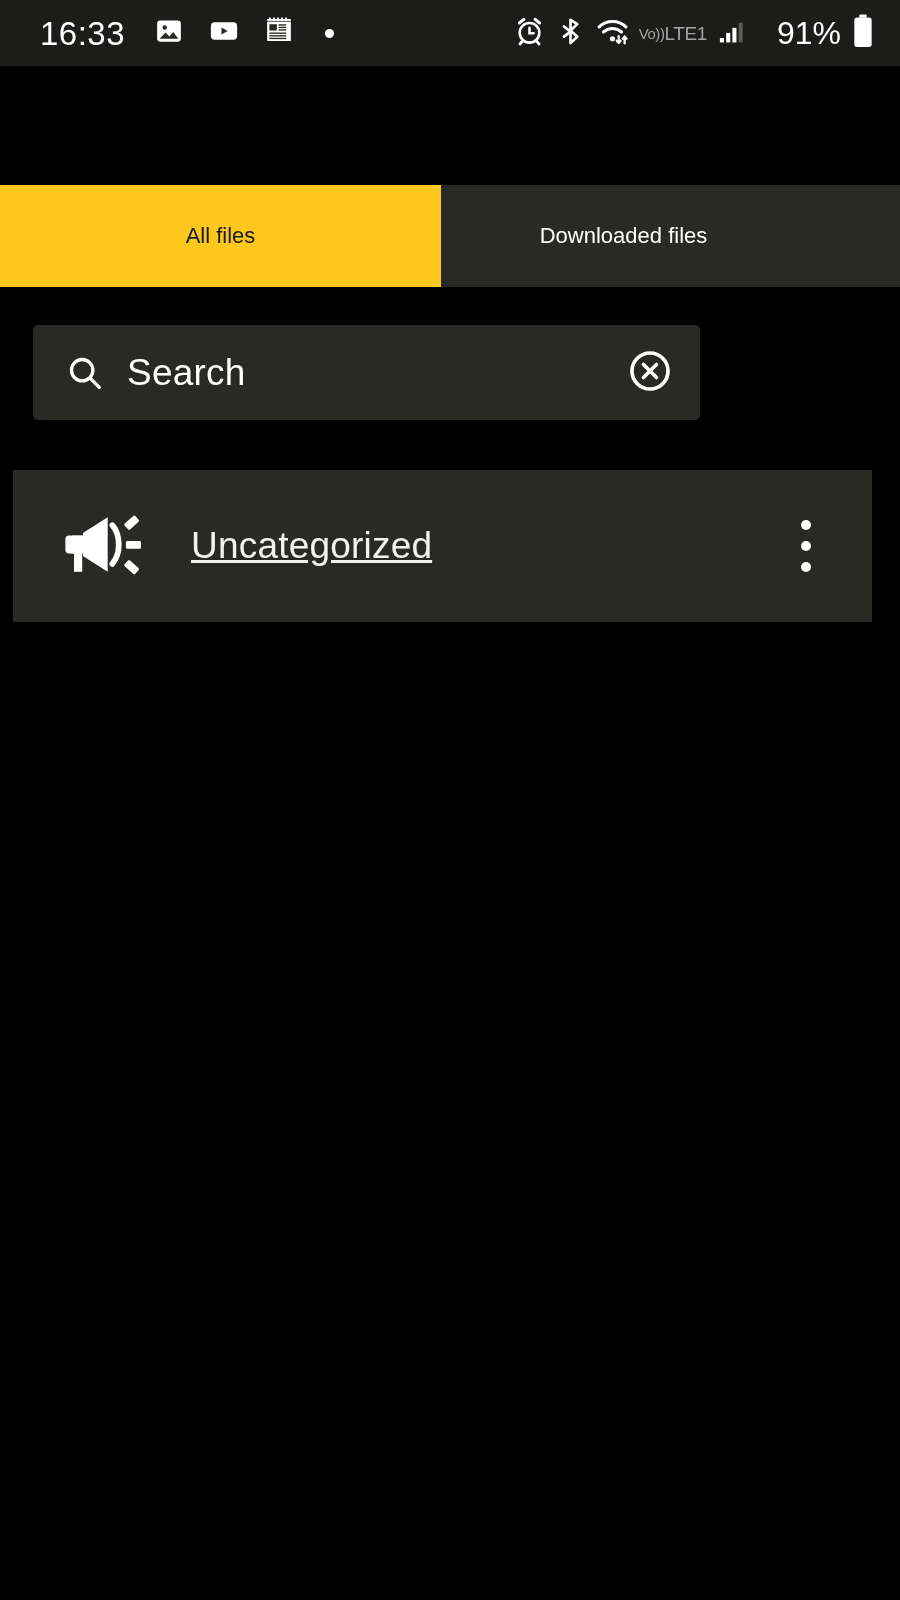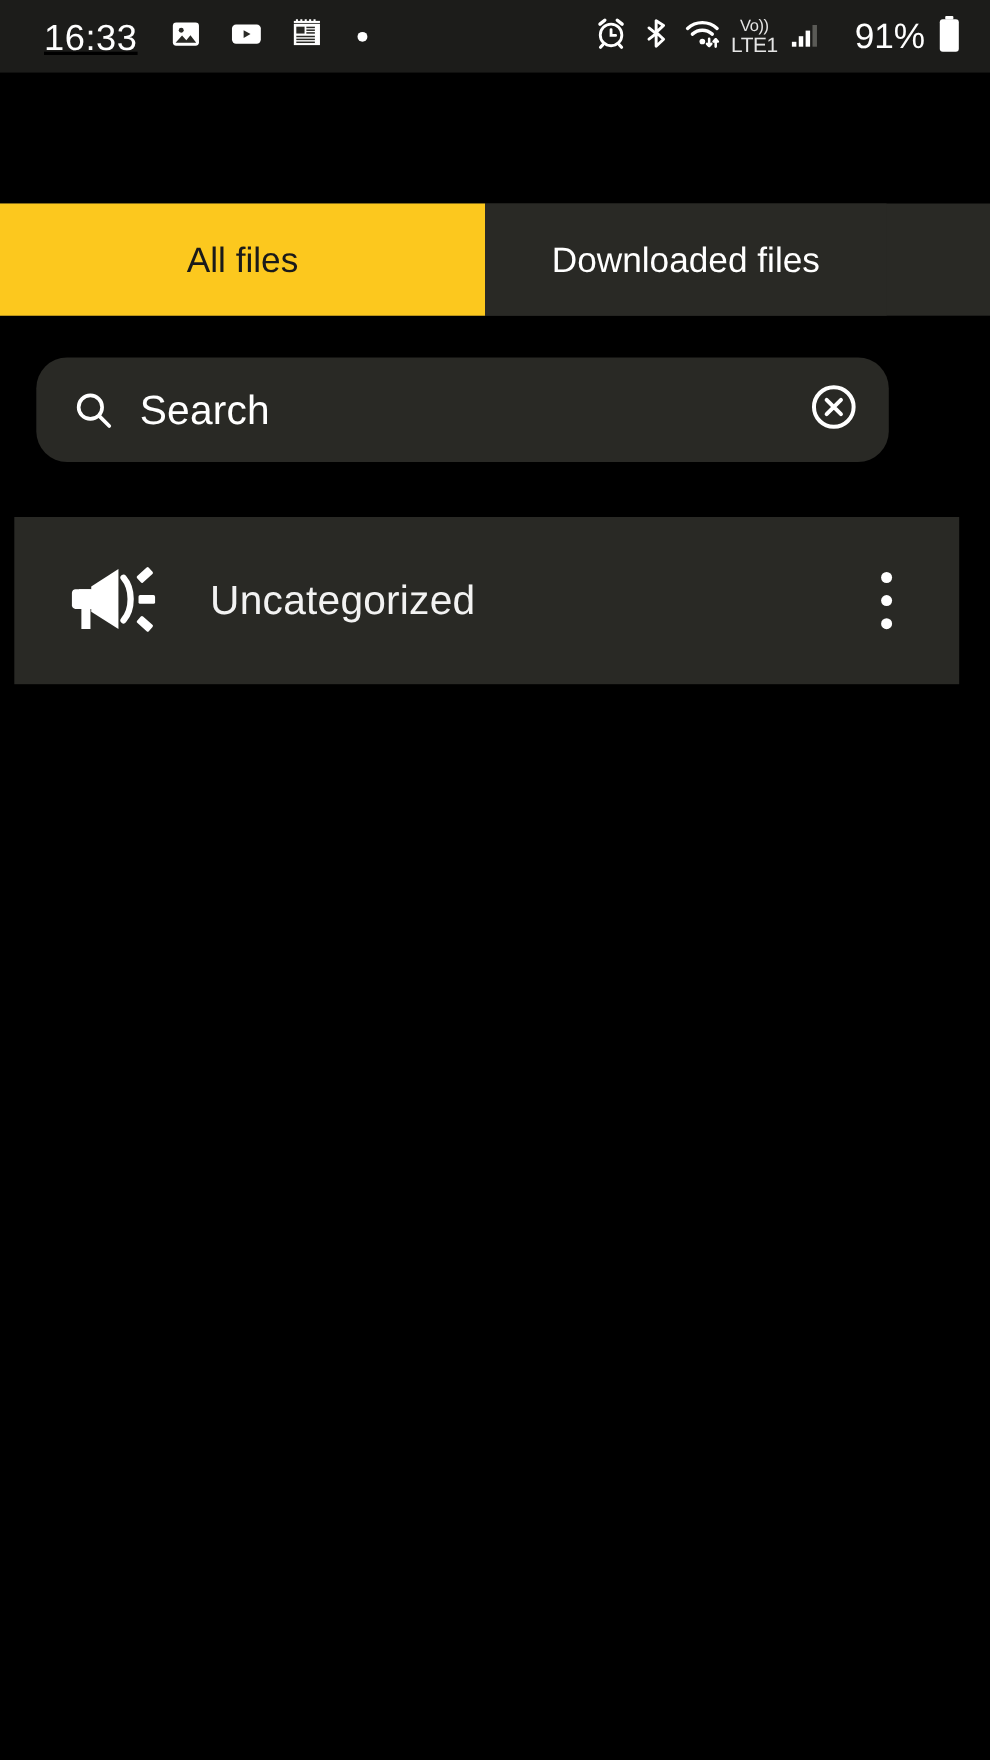--- a/index.html
+++ b/index.html
@@ -28,21 +28,20 @@
     background: #1c1c1a;
     display: flex;
     align-items: center;
     justify-content: space-between;
     padding: 0 26px 0 40px;
   }
   .status-left {
     display: flex;
     align-items: center;
     gap: 25px;
-    text-decoration: underline;
   }
   .status-time {
     color: #ffffff;
     font-size: 33px;
     letter-spacing: 0.5px;
     line-height: 1;
     padding-right: 4px;
   }
   .status-right {
     display: flex;
@@ -51,24 +50,23 @@
   }
   .sicon { display: block; }
   .battery-pct {
     color: #ffffff;
     font-size: 32px;
     line-height: 1;
     margin-left: 20px;
   }
   .volte-wrap {
     display: flex;
-    flex-direction: column;
     align-items: center;
     line-height: 1;
-    color: #e5e5e5;
+    color: #a3a3a3;
     margin-left: -2px;
   }
   .volte-top { font-size: 15px; letter-spacing: -0.4px; }
   .volte-bot { font-size: 19px; letter-spacing: -0.4px; margin-top: 1px; }
   .notif-dot {
     width: 9px; height: 9px;
     border-radius: 50%;
     background: #ffffff;
     margin-left: 6px;
   }
@@ -108,42 +106,42 @@
     width: 900px;
     height: 102px;
     background: #292925;
     display: flex;
   }
   .tab {
     height: 102px;
     display: flex;
     align-items: center;
     justify-content: center;
-    font-size: 32px;
+    font-size: 22px;
     cursor: pointer;
   }
   .tab-active {
     width: 441px;
     background: #FCC81E;
     color: #1a1a1a;
   }
   .tab-inactive {
     width: 365px;
     background: #292925;
     color: #ffffff;
   }
 
   
   .search-wrap {
     position: absolute;
     top: 325px; left: 33px;
-    width: 775px;
+    width: 667px;
     height: 95px;
     background: #292925;
-    border-radius: 28px;
+    border-radius: 5px;
     display: flex;
     align-items: center;
     padding: 0 26px 0 30px;
     cursor: text;
   }
   .search-icon-box {
     width: 44px; height: 44px;
     display: flex;
     align-items: center;
     justify-content: center;
@@ -199,20 +197,21 @@
     color: #ffffff;
     font-size: 37px;
     line-height: 1.15;
     letter-spacing: 0.2px;
   }
   .file-sub {
     color: #f2f2f2;
     font-size: 37px;
     line-height: 1.15;
     letter-spacing: 0.2px;
+    text-decoration: underline;
   }
   .overflow-btn {
     width: 60px; height: 90px;
     display: flex;
     flex-direction: column;
     align-items: center;
     justify-content: center;
     gap: 11px;
     flex: 0 0 auto;
     cursor: pointer;

